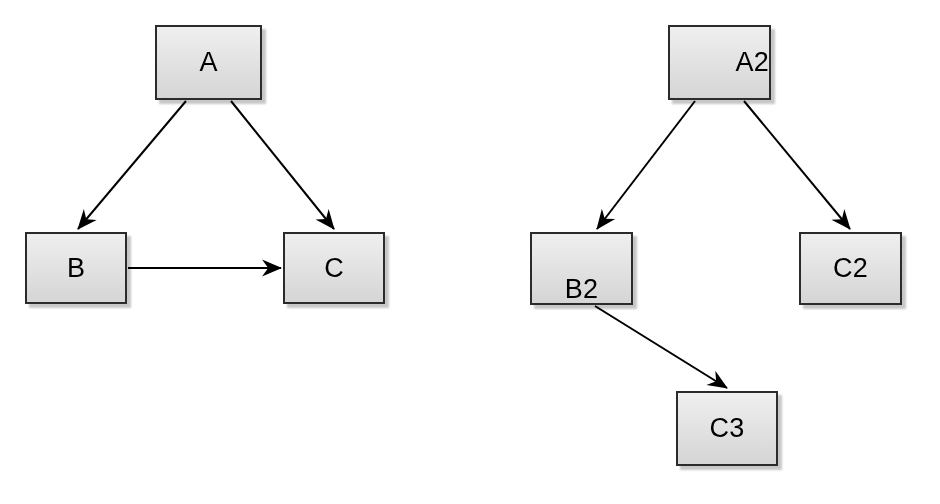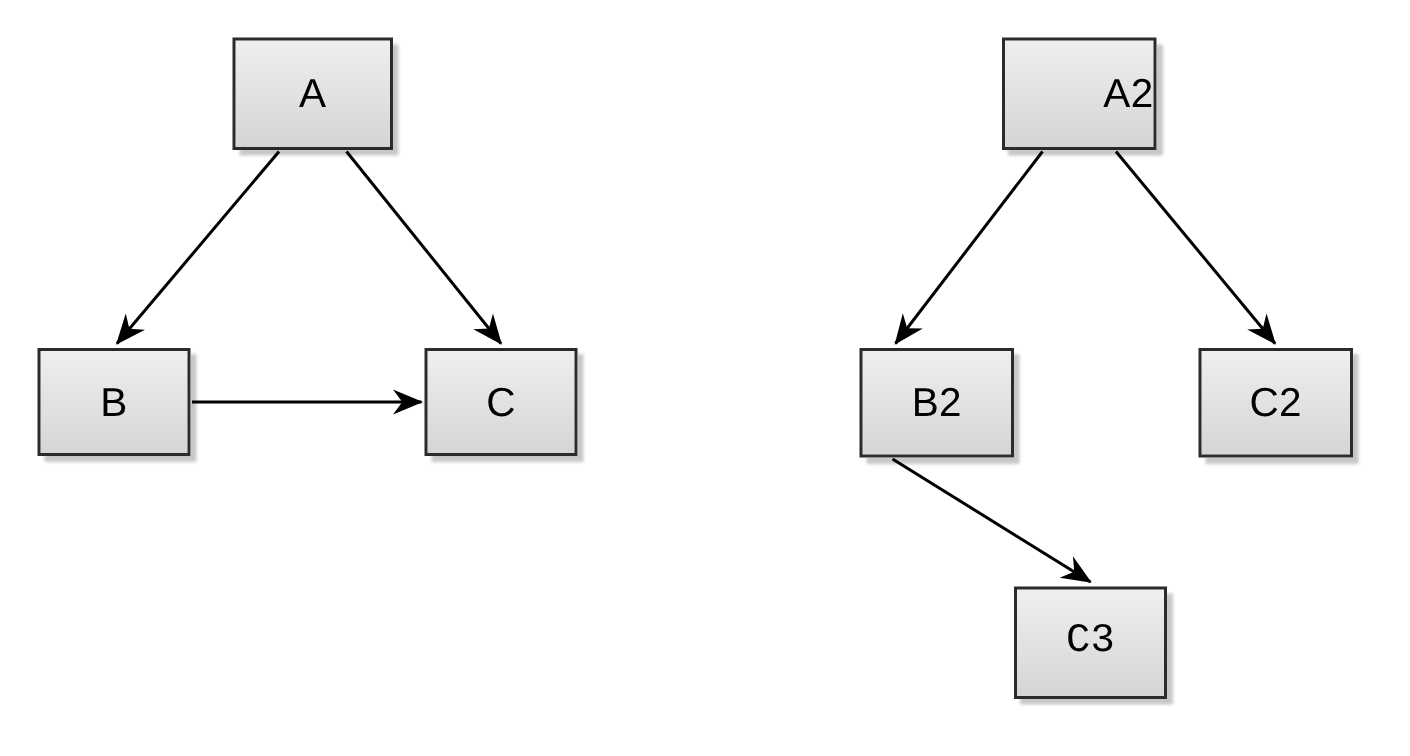--- a/index.html
+++ b/index.html
@@ -73,24 +73,24 @@
       </div>
       <div class="node" style="left: 25px; top: 232px; width: 102px; height: 72px; border-color: rgb(43, 43, 43); background: linear-gradient(rgb(239, 239, 239) 0%, rgb(213, 213, 213) 100%);">
         <span class="node-label" style="color: rgb(0, 0, 0);">B</span>
       </div>
       <div class="node" style="left: 283px; top: 232px; width: 102px; height: 72px; border-color: rgb(43, 43, 43); background: linear-gradient(rgb(239, 239, 239) 0%, rgb(213, 213, 213) 100%);">
         <span class="node-label" style="color: rgb(0, 0, 0);">C</span>
       </div>
       <div class="node" style="left: 668px; top: 25px; width: 103px; height: 75px; border-color: rgb(43, 43, 43); background: linear-gradient(rgb(239, 239, 239) 0%, rgb(213, 213, 213) 100%); justify-content: flex-end;">
         <span class="node-label" style="color: rgb(0, 0, 0);">A2</span>
       </div>
-      <div class="node" style="left: 573px; top: 232px; width: 103px; height: 73px; border-color: rgb(43, 43, 43); background: linear-gradient(rgb(239, 239, 239) 0%, rgb(213, 213, 213) 100%);">
+      <div class="node" style="left: 530px; top: 232px; width: 103px; height: 73px; border-color: rgb(43, 43, 43); background: linear-gradient(rgb(239, 239, 239) 0%, rgb(213, 213, 213) 100%); align-items: flex-end;">
         <span class="node-label" style="color: rgb(0, 0, 0);">B2</span>
       </div>
       <div class="node" style="left: 799px; top: 232px; width: 103px; height: 73px; border-color: rgb(43, 43, 43); background: linear-gradient(rgb(239, 239, 239) 0%, rgb(213, 213, 213) 100%); justify-content: center;">
         <span class="node-label" style="color: rgb(0, 0, 0);">C2</span>
       </div>
       <div class="node" style="left: 676px; top: 391px; width: 102px; height: 75px; border-color: rgb(43, 43, 43); background: linear-gradient(rgb(239, 239, 239) 0%, rgb(213, 213, 213) 100%);">
-        <span class="node-label" style="color: rgb(0, 0, 0); font-family: Liberation Mono, monospace;">C3</span>
+        <span class="node-label" style="color: rgb(0, 0, 0);">C3</span>
       </div>
     </div>
 
 </div>
 
 </body></html>

